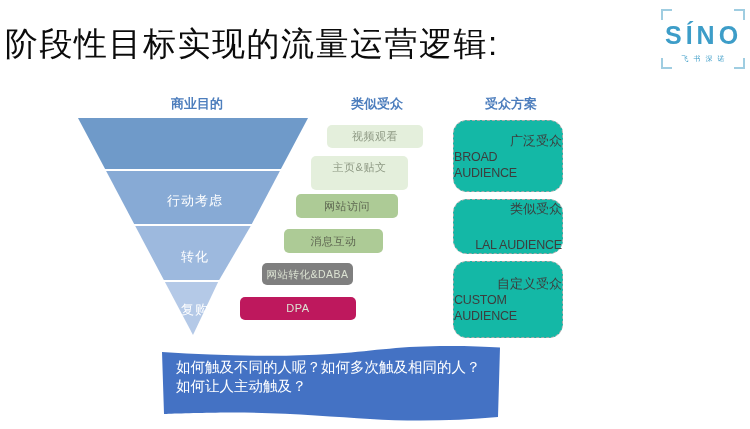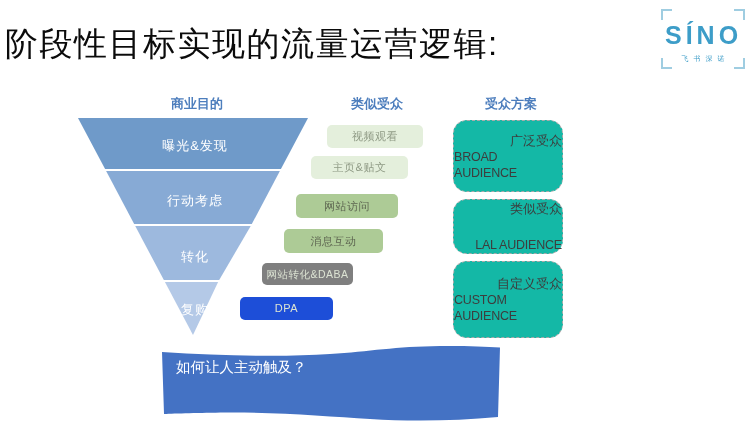--- a/index.html
+++ b/index.html
@@ -59,31 +59,30 @@
   <svg class="funnel-svg" viewBox="0 0 240 222">
     <polygon points="3,2 233,2 205.4,54 30.6,54" fill="#6f9ac9"></polygon>
     <polygon points="30.6,54 205.4,54 176.3,109 59.7,109" fill="#87aad5"></polygon>
     <polygon points="59.7,109 176.3,109 143.6,165 89.4,165" fill="#9db9de"></polygon>
     <polygon points="89.4,165 143.6,165 118,219" fill="#b4c9e7"></polygon>
     <line x1="27" y1="54" x2="209" y2="54" stroke="#ffffff" stroke-width="2.2"></line>
     <line x1="56" y1="109" x2="180" y2="109" stroke="#ffffff" stroke-width="2.2"></line>
     <line x1="86" y1="165" x2="147" y2="165" stroke="#ffffff" stroke-width="2.2"></line>
   </svg>
 
-  <div class="funnel-label" style="top:137px;">曝光&amp;发现</div>
   <div class="funnel-label" style="top:192px;">行动考虑</div>
   <div class="funnel-label" style="top:248px;text-align:center;">转化</div>
   <div class="funnel-label" style="top:301px;">复购</div>
 
   <div class="mk-box" style="left: 327px; top: 125px; width: 96px; height: 23px; line-height: 23px; background-color: rgb(228, 239, 220); color: rgb(143, 154, 133);">视频观看</div>
-  <div class="mk-box" style="left: 311px; top: 156px; width: 97px; height: 23px; line-height: 23px; background-color: rgb(228, 239, 220); color: rgb(143, 154, 133);">主页&amp;贴文</div>
+  <div class="mk-box" style="left: 311px; top: 156px; width: 97px; height: 34px; line-height: 23px; background-color: rgb(228, 239, 220); color: rgb(143, 154, 133);">主页&amp;贴文</div>
   <div class="mk-box" style="left: 296px; top: 194px; width: 102px; height: 24px; line-height: 24px; background-color: rgb(173, 203, 150); color: rgb(93, 101, 80);">网站访问</div>
   <div class="mk-box" style="left: 284px; top: 229px; width: 99px; height: 24px; line-height: 24px; background-color: rgb(173, 203, 150); color: rgb(93, 101, 80);">消息互动</div>
   <div class="mk-box" style="left: 262px; top: 263px; width: 91px; height: 22px; line-height: 22px; font-size: 10.5px; background-color: rgb(127, 127, 127); color: rgb(220, 227, 211);">网站转化&amp;DABA</div>
-  <div class="mk-box" style="left: 240px; top: 297px; width: 93px; height: 23px; line-height: 23px; background-color: #1d4ed8; color: rgb(220, 227, 211);">DPA</div>
+  <div class="mk-box" style="left: 240px; top: 297px; width: 116px; height: 23px; line-height: 23px; background-color: #be185d; color: rgb(220, 227, 211);">DPA</div>
 
   <div class="aud-box" style="top:120px; height:72px;">
     <div class="aud-cn">广泛受众</div>
     <div class="aud-en">BROAD AUDIENCE</div>
   </div>
   <div class="aud-box" style="top:199px; height:55px;gap:20px;">
     <div class="aud-cn">类似受众</div>
     <div class="aud-en">LAL AUDIENCE</div>
   </div>
   <div class="aud-box" style="top:261px; height:77px;">
@@ -95,16 +94,17 @@
     <path d="M 7,8
              C 70,12 130,13 175,10
              C 215,7.5 240,2.5 285,2
              C 310,1.8 330,2.5 345,3.5
              L 343,73
              C 300,77 255,77.5 215,75
              C 175,72.5 120,68 70,68.5
              C 45,68.8 20,69.5 9,70 Z" fill="#4472c4"></path>
   </svg>
   <div class="banner-text">
+    <div>如何触及不同的人呢？如何多次触及相同的人？</div>
     <div>如何让人主动触及？</div>
   </div>
 
 </div>
 
 </body></html>

